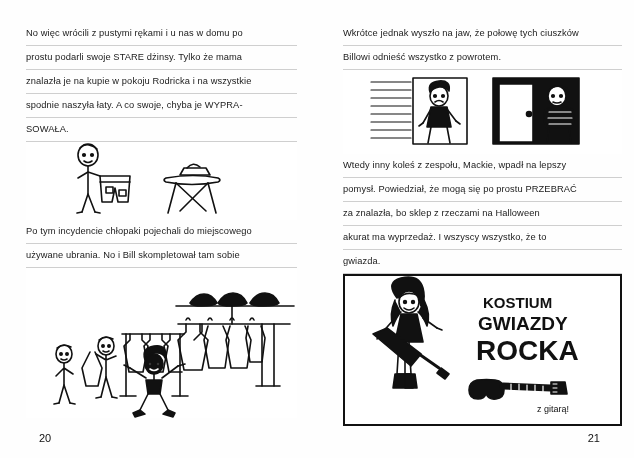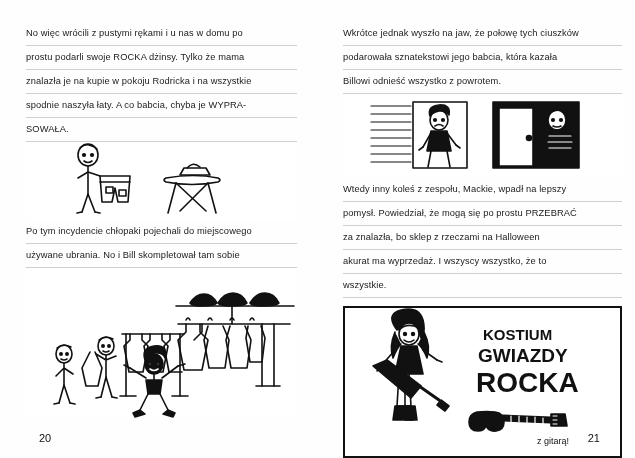--- a/index.html
+++ b/index.html
@@ -82,23 +82,23 @@
 </style>
 </head>
 <body>
 
 <div class="book">
 
   <div class="page left">
 
     <div class="ruled">
       <p>No więc wrócili z pustymi rękami i u nas w domu po</p>
-      <p>prostu podarli swoje ROCKA dżinsy. Tylko że mama</p>
+      <p>prostu podarli swoje STARE dżinsy. Tylko że mama</p>
       <p>znalazła je na kupie w pokoju Rodricka i na wszystkie</p>
-      <p>spodnie naszyła łaty. A co babcia, chyba je WYPRA-</p>
+      <p>spodnie naszyła łaty. A co swoje, chyba je WYPRA-</p>
       <p>SOWAŁA.</p>
     </div>
 
     <div class="illus" style="height:78px;">
       <svg width="268" height="78" viewBox="0 0 268 78">
         <g stroke="#111" stroke-width="1.6" fill="none" stroke-linecap="round" stroke-linejoin="round">
 
           <ellipse cx="62" cy="13" rx="10" ry="11"></ellipse>
           <path d="M54 6 q4 -4 9 -3 q5 1 8 4"></path>
           <circle cx="58" cy="13" r="1.3" fill="#111"></circle>
@@ -199,21 +199,20 @@
 
     <div class="page-number">20</div>
   </div>
 
   <div class="gutter"></div>
 
   <div class="page right">
 
     <div class="ruled">
       <p>Wkrótce jednak wyszło na jaw, że połowę tych ciuszków</p>
-      <p>podarowała sznatekstowi jego babcia, która kazała</p>
       <p>Billowi odnieść wszystko z powrotem.</p>
     </div>
 
     <div class="illus" style="height:78px; padding-top:6px;">
       <svg width="268" height="72" viewBox="0 0 268 72">
         <g stroke="#111" stroke-width="1.6" fill="none" stroke-linecap="round" stroke-linejoin="round">
 
           <path d="M28 6 l40 0 M28 14 l40 0 M28 22 l40 0 M28 30 l40 0 M28 38 l40 0 M28 46 l40 0 M28 54 l40 0 M28 62 l40 0" stroke-width="1.2"></path>
 
           <rect x="70" y="2" width="54" height="66" fill="#fff"></rect>
@@ -244,24 +243,24 @@
           </g>
         </g>
       </svg>
     </div>
 
     <div class="ruled">
       <p>Wtedy inny koleś z zespołu, Mackie, wpadł na lepszy</p>
       <p>pomysł. Powiedział, że mogą się po prostu PRZEBRAĆ</p>
       <p>za znalazła, bo sklep z rzeczami na Halloween</p>
       <p>akurat ma wyprzedaż. I wszyscy wszystko, że to</p>
-      <p>wszystkie.</p>
-    </div>
-
-    <div class="illus framed" style="height:152px; margin-top:8px;">
+      <p>gwiazda.</p>
+    </div>
+
+    <div class="illus framed" style="height:152px; ">
       <svg width="265" height="148" viewBox="0 0 265 148">
         <g stroke="#111" stroke-width="1.6" fill="none" stroke-linecap="round" stroke-linejoin="round">
 
           <path d="M52 22 q-12 -16 4 -20 q18 -4 22 10 q3 12 -2 18 q-2 -8 -8 -10 q-10 -3 -16 2 z" fill="#111"></path>
           <ellipse cx="64" cy="26" rx="10" ry="11" fill="#fff"></ellipse>
           <path d="M54 22 q8 -8 20 -2"></path>
           <circle cx="60" cy="26" r="1.4" fill="#111"></circle>
           <circle cx="68" cy="26" r="1.4" fill="#111"></circle>
           <path d="M59 32 q5 4 10 0"></path>
 

